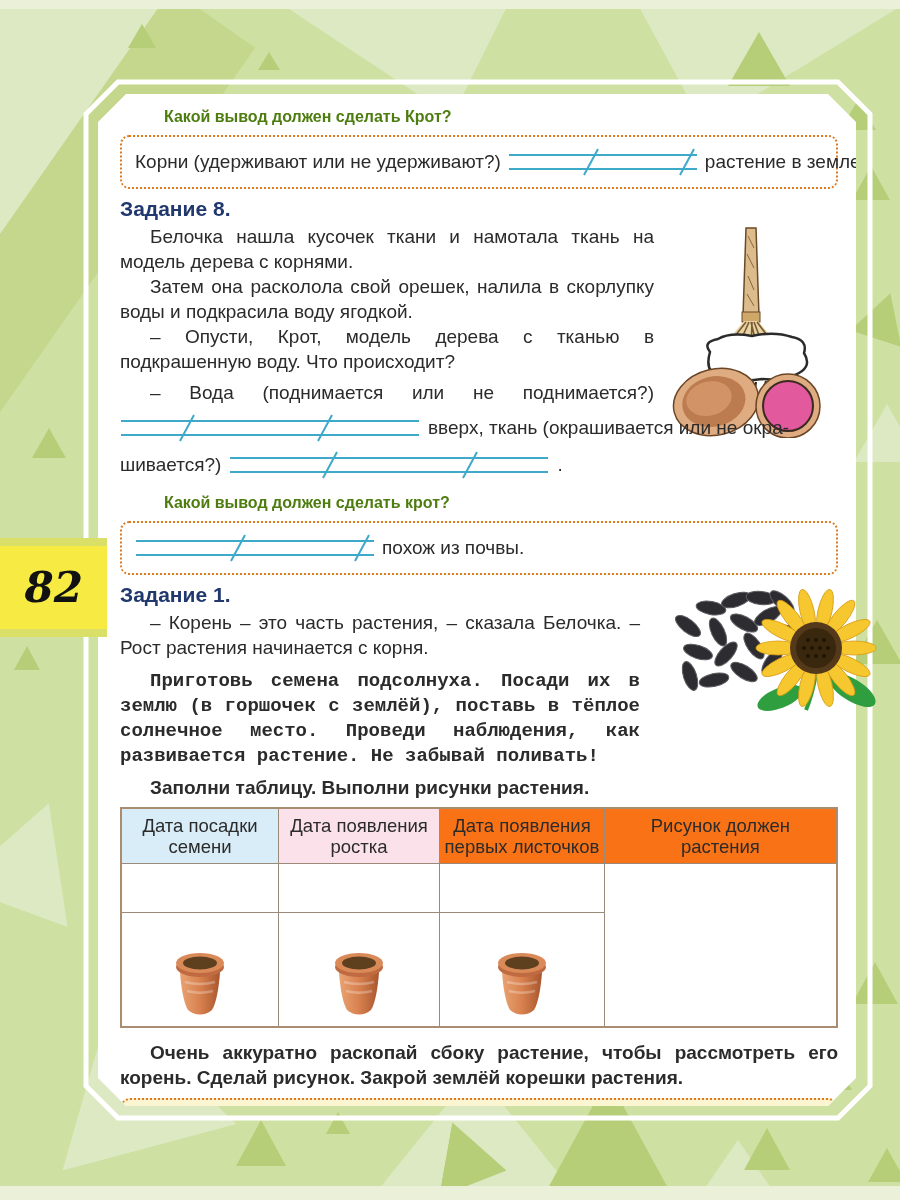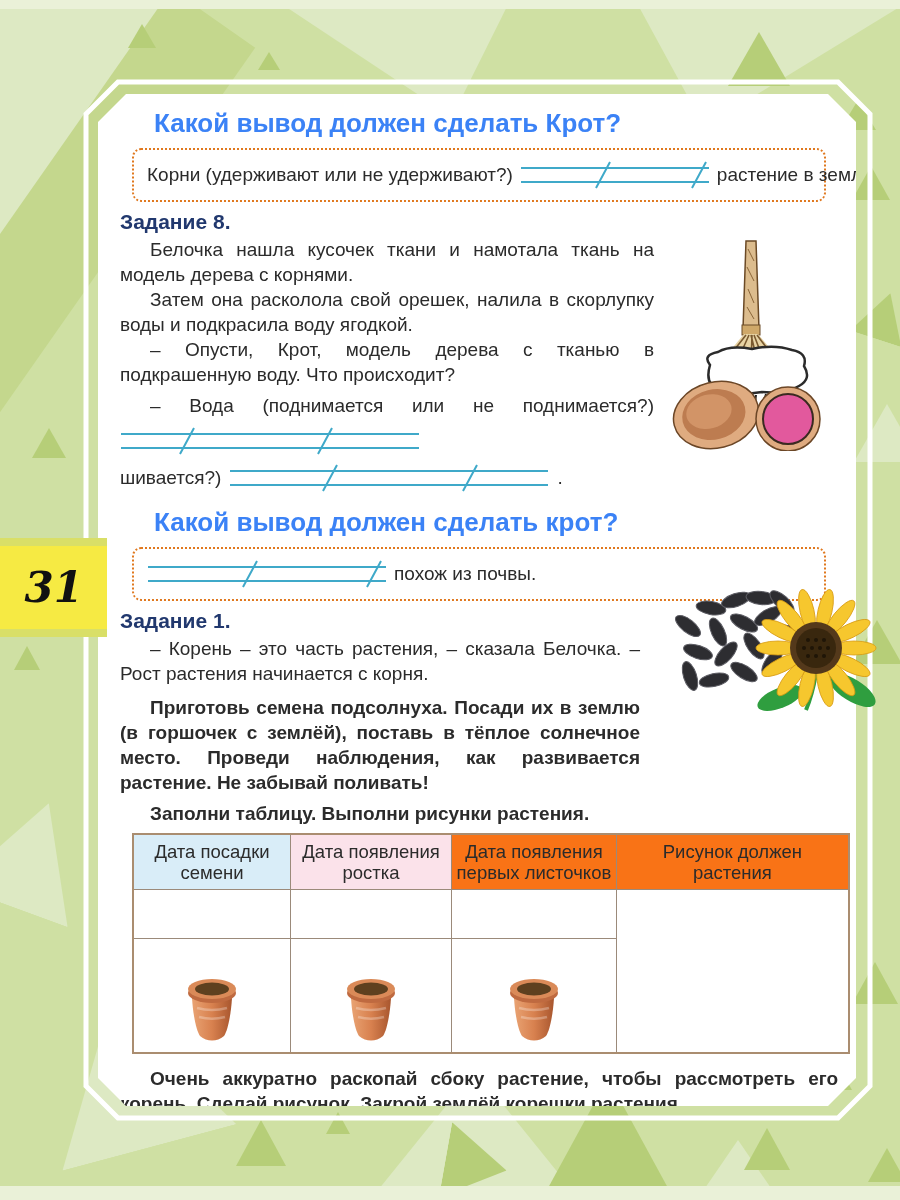--- a/index.html
+++ b/index.html
@@ -13,35 +13,35 @@
   .band{position:absolute;display:block;}
   .frame-svg{position:absolute;left:0;top:0;z-index:1;}
   .panel{position:absolute;left:98px;top:94px;width:758px;height:1012px;background:#fff;z-index:2;
          clip-path:polygon(28px 0,calc(100% - 28px) 0,100% 28px,100% calc(100% - 28px),
                            calc(100% - 28px) 100%,28px 100%,0 calc(100% - 28px),0 28px);
          padding:8px 18px 12px 22px;box-sizing:border-box;}
   .page-tab{position:absolute;left:0;top:538px;width:107px;height:99px;background:#f6ea43;
             border-top:8px solid #d9df67;border-bottom:8px solid #d9df67;z-index:4;
             display:flex;align-items:center;justify-content:flex-end;padding-right:24px;box-sizing:border-box;}
   .page-tab span{font:italic bold 42px "DejaVu Serif",serif;color:#111;}
-  h3.q{font-size:26px;font-weight:bold;margin:6px 0 9px 34px;color:#3b82f6;}
+  h3.q{font-size:16px;font-weight:bold;margin:6px 0 9px 44px;color:#4d7c0f;}
   h2.task{font-size:21px;font-weight:bold;color:#21386e;margin:8px 0 3px;}
   .p{font-size:19px;line-height:25px;text-align:justify;text-indent:30px;margin:0;}
   .p.bold{font-weight:bold;}
-  .dotted-box{border:2.5px dotted #e0781e;border-radius:9px;background:#fff;margin:6px 12px 8px;
+  .dotted-box{border:2.5px dotted #e0781e;border-radius:9px;background:#fff;margin:6px 0 8px;
               padding:10px 13px;display:flex;align-items:center;gap:7px;flex-wrap:nowrap;
               font-size:19px;white-space:nowrap;}
   .wl{flex:0 0 auto;vertical-align:-8px;}
   .dlg1{font-size:19px;line-height:26px;text-indent:30px;text-align:justify;text-align-last:justify;margin:6px 0 0;}
   .dlg-row{display:flex;align-items:center;gap:8px;font-size:19px;margin:7px 0 0;white-space:nowrap;}
   .float-tree{float:right;width:172px;height:212px;margin:2px 0 4px 12px;}
   .float-spacer{float:right;width:198px;height:148px;}
   .sunflower-abs{position:absolute;left:656px;top:568px;z-index:3;}
   .zapolni{font-size:19px;font-weight:bold;margin:10px 0 8px;text-indent:30px;}
-  table.obs{border-collapse:collapse;width:100%;margin:0 12px 12px;border:2px solid #aa8d70;}
+  table.obs{border-collapse:collapse;width:100%;margin:0 0 12px;border:2px solid #aa8d70;}
   table.obs th,table.obs td{border:1.5px solid #9b8a7a;}
   table.obs th{font-weight:normal;font-size:18.5px;line-height:21px;text-align:center;padding:6px 4px;}
   .th-blue{background:#d9edf8;} .th-pink{background:#fbe2ea;} .th-yellow{background:#f97316;}
   tr.row-empty td{height:46px;}
   tr.row-pots td{height:108px;text-align:center;vertical-align:bottom;padding-bottom:4px;}
   .ref-box{border:2.5px dotted #e0781e;border-radius:10px;background:#fbf5d2;margin:8px 0 0;
            padding:7px 14px 9px;}
   .ref-title{color:#cc2a2a;font-weight:bold;font-style:italic;font-size:20px;margin:0 0 1px;}
   .ref-text{font-size:19px;line-height:24px;text-align:justify;margin:0;}
   .clear{clear:both;margin-top:8px;}
@@ -133,20 +133,21 @@
   <p class="p">Затем она расколола свой орешек, налила в скорлупку воды и подкрасила воду ягодкой.</p>
   <p class="p">– Опусти, Крот, модель дерева с тканью в подкрашенную воду. Что происходит?</p>
 
   <div class="dlg1">– Вода (поднимается или не поднимается?)</div>
 
   <div class="dlg-row">
     <svg class="wl" width="300" height="30" viewBox="0 0 300 30">
       <path d="M1 8 H299 M1 22 H299" stroke="#3fa9c9" stroke-width="2" fill="none"></path>
       <path d="M60 28 L74 2 M198 28 L212 2" stroke="#3fa9c9" stroke-width="2"></path>
     </svg>
+    <span>вверх, ткань (окрашивается или не окра-</span>
   </div>
 
   <div class="dlg-row">
     <span>шивается?)</span>
     <svg class="wl" width="320" height="30" viewBox="0 0 320 30">
       <path d="M1 8 H319 M1 22 H319" stroke="#3fa9c9" stroke-width="2" fill="none"></path>
       <path d="M94 28 L108 2 M234 28 L248 2" stroke="#3fa9c9" stroke-width="2"></path>
     </svg>
     <span>.</span>
   </div>
@@ -159,21 +160,21 @@
       <path d="M96 28 L110 2 M220 28 L234 2" stroke="#3fa9c9" stroke-width="2"></path>
     </svg>
     <span>похож из почвы.</span>
   </div>
 
   <h2 class="task">Задание 1.</h2>
 
   <div class="float-spacer"></div>
 
   <p class="p">– Корень – это часть растения, – сказала Белочка. – Рост растения начинается с корня.</p>
-  <p class="p bold" style="margin-top:9px;">Приготовь семена подсолнуха. Посади их в землю (в горшочек с землёй), поставь в тёплое солнечное место. Проведи наблюдения, как развивается растение. Не забывай поливать!</p>
+  <p class="p bold" style="margin-top:9px;font-family:Liberation Mono, monospace;">Приготовь семена подсолнуха. Посади их в землю (в горшочек с землёй), поставь в тёплое солнечное место. Проведи наблюдения, как развивается растение. Не забывай поливать!</p>
 
   <p class="zapolni clear">Заполни таблицу. Выполни рисунки растения.</p>
 
   <table class="obs">
     <colgroup>
       <col style="width:22%">
         <col style="width:22.5%">
         <col style="width:23%">
         <col style="width:32.5%">
     </colgroup>
@@ -281,14 +282,14 @@
       <circle cx="156" cy="80" r="2"></circle>
       <circle cx="164" cy="80" r="2"></circle>
       <circle cx="172" cy="80" r="2"></circle>
     <circle cx="152" cy="88" r="2"></circle>
       <circle cx="160" cy="88" r="2"></circle>
       <circle cx="168" cy="88" r="2"></circle>
   </g>
 </svg>
 
 <div class="page-tab">
-  <span>31</span>
+  <span>82</span>
 </div>
 
 </body></html>

